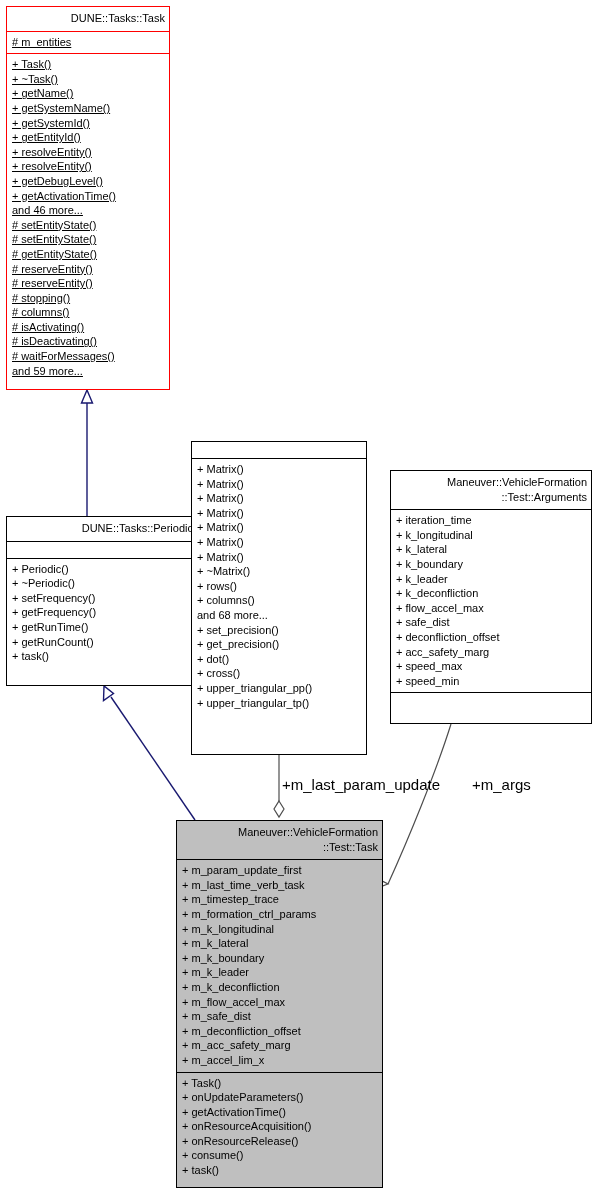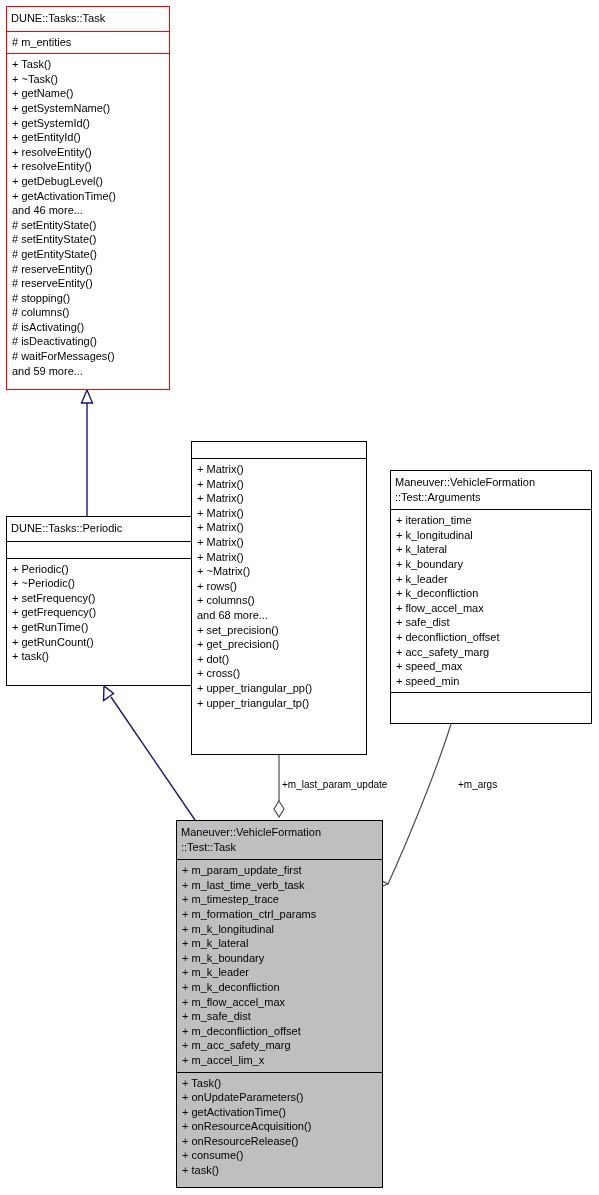--- a/index.html
+++ b/index.html
@@ -39,44 +39,44 @@
   }
   .uml-class.highlight {
     border-color: #ff0000;
     background: #ffffff;
   }
   .uml-class.filled {
     background: #bfbfbf;
     border: 1px solid #000000;
   }
   .uml-title {
-    text-align: left;
+    text-align: right;
     padding: 4px 4px 5px 4px;
     box-sizing: border-box;
     border-bottom: 1px solid #000000;
     white-space: pre-line;
     line-height: 14.6px;
   }
   .highlight > .uml-title { border-bottom-color: #ff0000; }
   .uml-section {
     padding: 3px 5px 4px 5px;
     box-sizing: border-box;
     border-bottom: 1px solid #000000;
   }
-  .highlight > .uml-section { border-bottom-color: #ff0000; }
+  .highlight > .uml-section { border-bottom-color: #ff0000; text-decoration: underline; }
   .uml-section.last { border-bottom: none; }
   .uml-section.empty { min-height: 17px; padding: 3px 5px; }
   .uml-row {
     white-space: nowrap;
     line-height: 14.6px;
     height: 14.6px;
   }
   .edge-label {
     position: absolute;
-    font-size: 10px;
+    font-size: 15px;
     color: #000000;
     white-space: nowrap;
     line-height: 13px;
   }
 </style>
 </head>
 <body>
 
 <div id="canvas">
 
@@ -215,15 +215,15 @@
       <div class="uml-row">+ onUpdateParameters()</div>
       <div class="uml-row">+ getActivationTime()</div>
       <div class="uml-row">+ onResourceAcquisition()</div>
       <div class="uml-row">+ onResourceRelease()</div>
       <div class="uml-row">+ consume()</div>
       <div class="uml-row">+ task()</div>
     </div>
   </div>
 
   <div class="edge-label" style="left:282px; top:778px;">+m_last_param_update</div>
-  <div class="edge-label" style="left:458px; top:778px;">+m_args</div>
+  <div class="edge-label" style="left:472px; top:778px;">+m_args</div>
 
 </div>
 
 </body></html>

